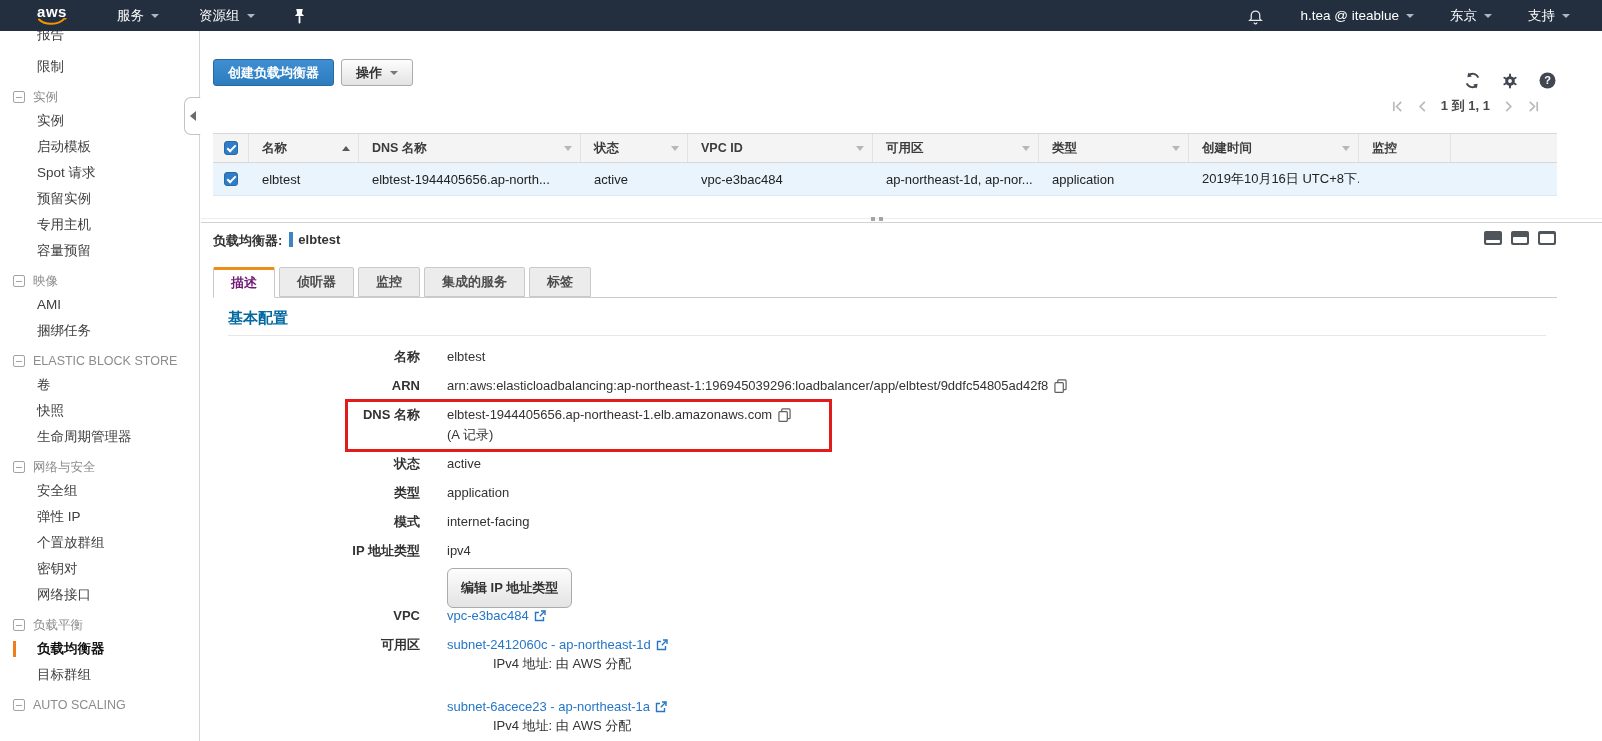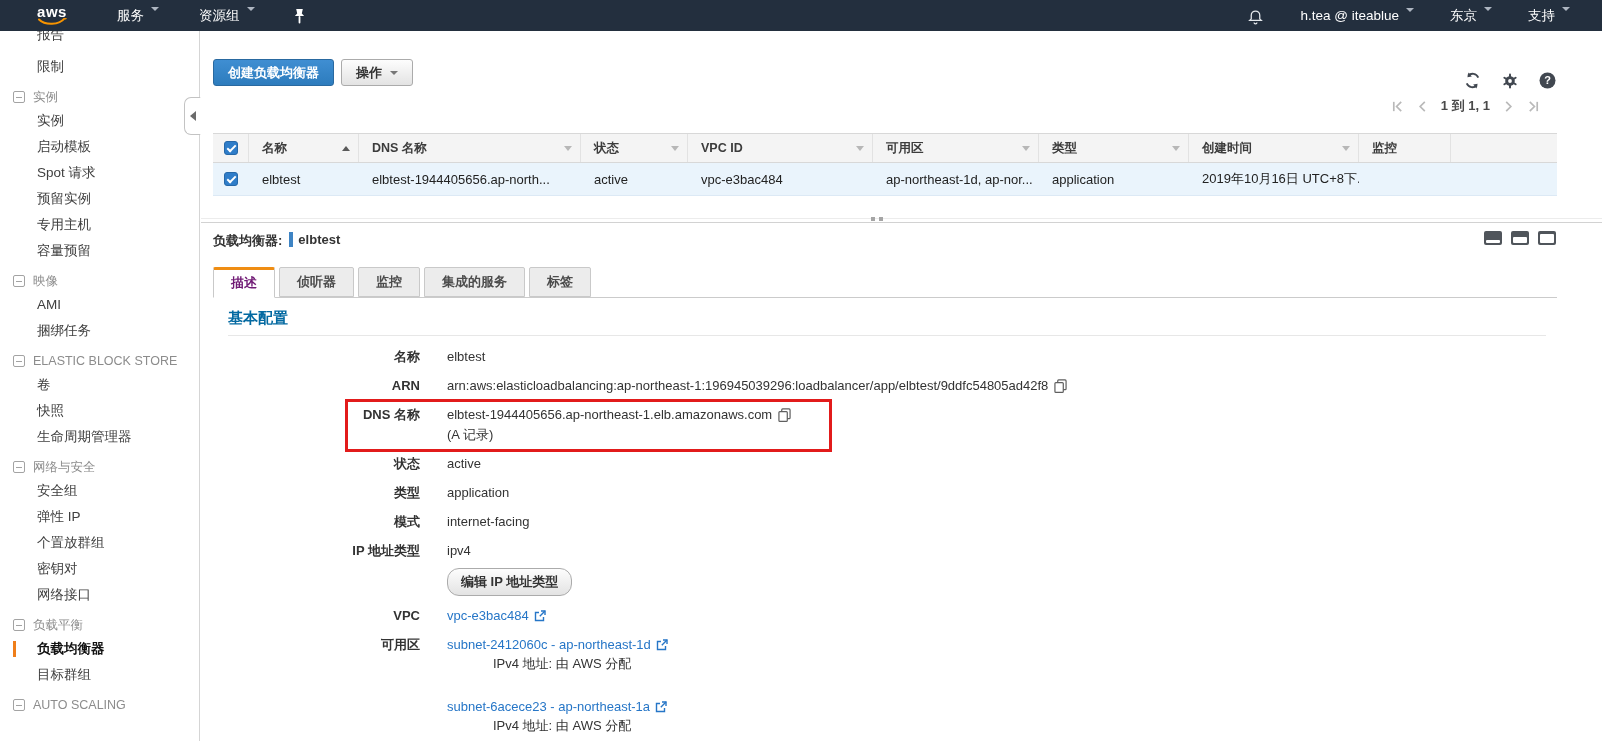--- a/index.html
+++ b/index.html
@@ -3,21 +3,21 @@
 <meta charset="utf-8">
 <style>
 *{margin:0;padding:0;box-sizing:border-box}
 html,body{width:1602px;height:741px;overflow:hidden;background:#fff;font-family:"Liberation Sans",sans-serif}
 #app{position:relative;width:1602px;height:741px}
 
 
 .nav{position:absolute;top:0;left:0;right:0;height:31px;background:#232f3e;display:flex;align-items:center;color:#fff;font-size:13.5px;z-index:10}
 .logo{margin-left:37px;display:flex;flex-direction:column;align-items:center;cursor:pointer}
 .logo .aws-word{font-weight:bold;font-size:15px;line-height:13px;letter-spacing:.5px}
-.nav-item{display:flex;align-items:flex-start;gap:7px;cursor:pointer;white-space:nowrap}
+.nav-item{display:flex;align-items:center;gap:7px;cursor:pointer;white-space:nowrap}
 .svc{margin-left:50px}.rg{margin-left:40px}.pin{margin-left:38px}
 .caret{width:0;height:0;border-left:4px solid transparent;border-right:4px solid transparent;border-top:4px solid #aeb6c1}
 .nav-right{margin-left:auto;display:flex;align-items:center;gap:36px;margin-right:32px}
 
 
 .sidebar{position:absolute;top:31px;left:0;width:200px;bottom:0;background:#fff;border-right:1px solid #d5d5d5;overflow:hidden;font-size:13.5px;color:#404040}
 .sb-item{height:26px;line-height:26px;padding-left:37px;cursor:pointer;position:relative;white-space:nowrap}
 .sb-item.clip{margin-top:-9px;margin-bottom:6px}
 .sb-item.active{font-weight:bold;color:#111}
 .sb-item.active::before{content:"";position:absolute;left:13px;top:5px;height:16px;width:3px;background:#ef7e1a}
@@ -77,21 +77,21 @@
 .tab{height:30px;line-height:28px;padding:0 17px;background:#ececec;border:1px solid #c9c9c9;border-radius:2px 2px 0 0;font-weight:bold;font-size:13px;color:#4c4c4c;cursor:pointer;white-space:nowrap}
 .tab.active{background:#fff;border-top:3px solid #ef8d13;border-bottom:1px solid #fff;height:31px;line-height:25px;color:#701a75}
 .tab-underline{position:absolute;left:12px;top:266px;width:1344px;height:1px;background:#cbcbcb;z-index:1}
 .section-title{position:absolute;left:27px;top:278px;font-size:15px;font-weight:bold;color:#0369a1}
 .section-hr{position:absolute;left:27px;top:304px;width:1318px;height:1px;background:#e7e7e7}
 .flabel{position:absolute;width:192px;left:27px;text-align:right;font-weight:bold;height:18px;line-height:18px;font-size:13px;color:#333;white-space:nowrap}
 .fvalue{position:absolute;left:246px;height:18px;line-height:18px;font-size:13px;color:#333;white-space:nowrap;display:flex;align-items:center;gap:6px}
 .fsub{position:absolute;left:292px;height:18px;line-height:18px;font-size:13px;color:#333;white-space:nowrap}
 .lnk{color:#2676c7;cursor:pointer;display:flex;align-items:center;gap:5px;text-decoration:none}
 .red-box{position:absolute;left:144px;top:368px;width:487px;height:53px;border:3px solid #e21b1b;pointer-events:none;z-index:4}
-.edit-btn{position:absolute;left:246px;top:537px;height:28px;padding:0 13px;background:linear-gradient(#fdfdfd,#e3e3e3);border:1px solid #ababab;border-radius:12px;font-weight:bold;font-size:13px;color:#333;cursor:pointer;display:flex;align-items:center}
+.edit-btn{position:absolute;left:246px;top:537px;height:40px;padding:0 13px;background:linear-gradient(#fdfdfd,#e3e3e3);border:1px solid #ababab;border-radius:6px;font-weight:bold;font-size:13px;color:#333;cursor:pointer;display:flex;align-items:center}
 </style>
 </head>
 <body>
 
 <div id="app">
 
   <header class="nav">
     <div class="logo">
       <span class="aws-word">aws</span>
       <svg width="30" height="9" viewBox="0 0 30 9">

